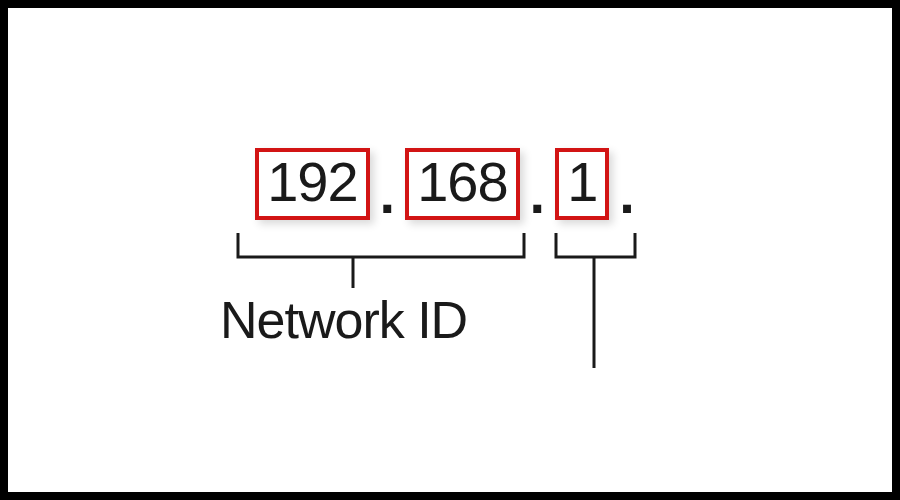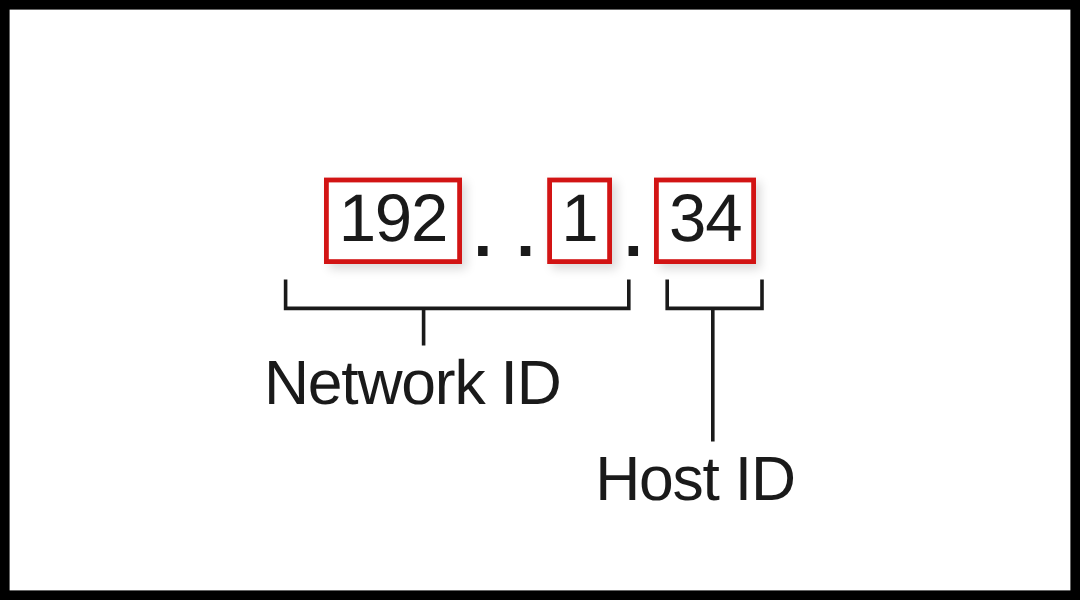--- a/index.html
+++ b/index.html
@@ -70,31 +70,30 @@
   }
 </style>
 </head>
 <body>
 
 <div class="frame">
 
   <div class="ip-row">
     <span class="octet">192</span>
     <span class="dot">.</span>
+    <span class="octet">168</span>
     <span class="dot">.</span>
     <span class="octet">1</span>
     <span class="dot">.</span>
-    <span class="octet">34</span>
   </div>
 
   <svg class="bracket-layer" width="900" height="500">
     <g stroke="#1a1a1a" stroke-width="3" fill="none">
 
       <path d="M 230 225  L 230 249  L 345 249  L 345 280  L 345 249  L 516 249  L 516 225"></path>
 
       <path d="M 548 225  L 548 249  L 586 249  L 586 360  L 586 249  L 627 249  L 627 225"></path>
     </g>
   </svg>
 
   <div class="label net">Network ID</div>
-  <div class="label host">Host ID</div>
 
 </div>
 
 </body></html>

